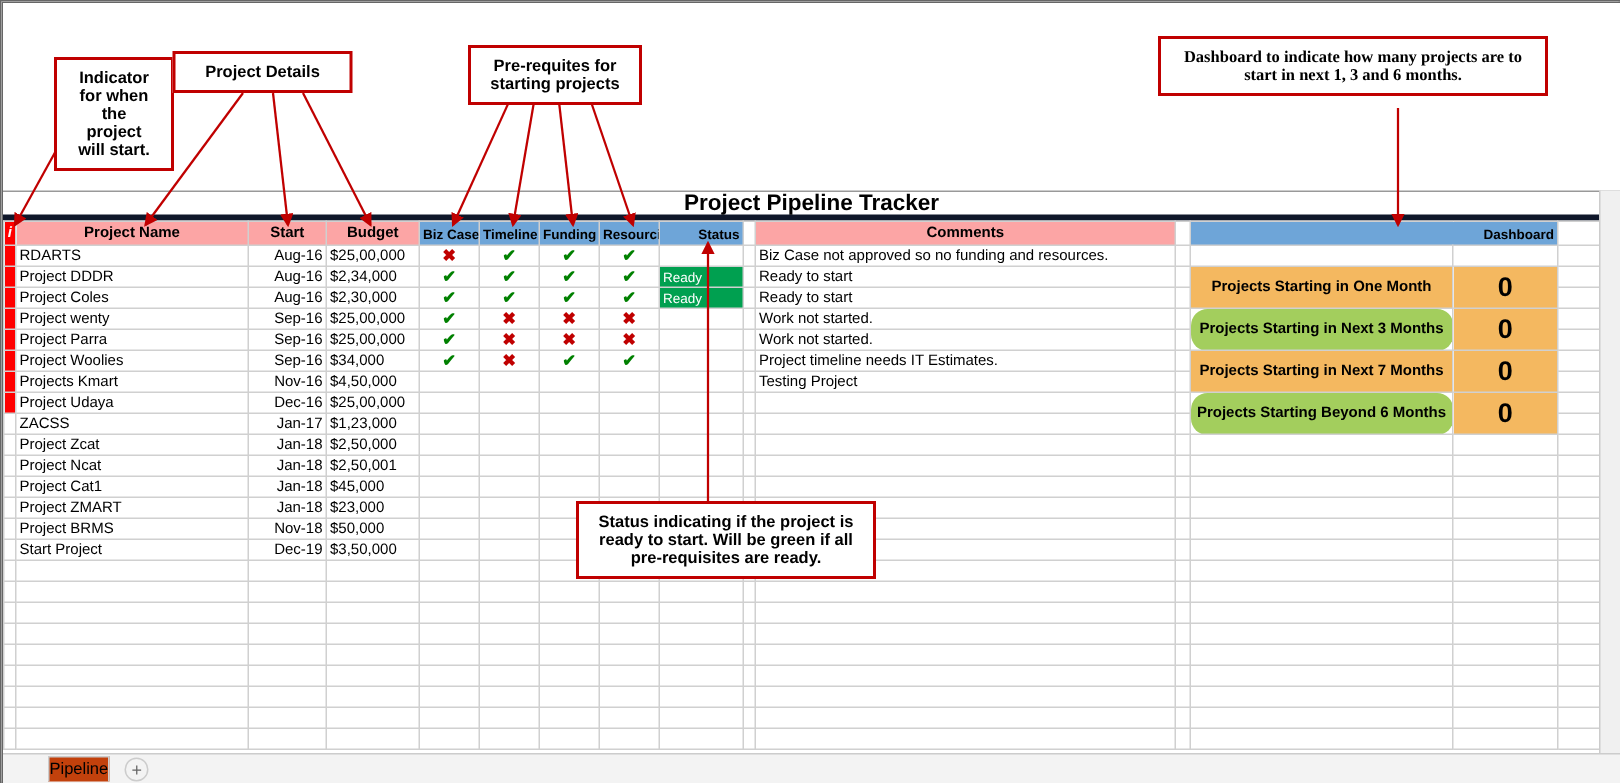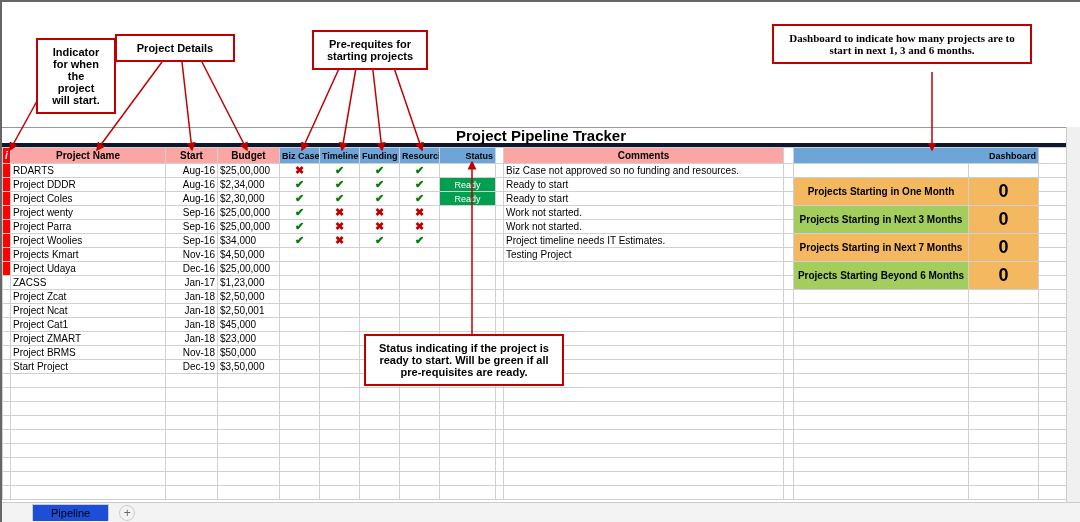--- a/index.html
+++ b/index.html
@@ -25,48 +25,48 @@
   .col-comments { width: 280px; }
   .col-gap2 { width: 10px; }
   .col-dash-label { width: 175px; }
   .col-dash-val { width: 70px; }
   
   .red-ind { background: #ff0000; }
   .num { text-align: left; }
   .center { text-align: right; }
   .tick { color: #008000; font-weight: bold; text-align: center; font-size: 11px; }
   .cross { color: #c00000; font-weight: bold; text-align: center; font-size: 11px; }
-  .ready { background: #00a050; color: #fff; text-align: center; font-size: 9px; margin-top: 28px; }
+  .ready { background: #00a050; color: #fff; text-align: left; font-size: 9px; margin-top: 28px; }
   
   .dash-orange { background: #f4b860; text-align: center; font-weight: bold; font-size: 10px; height: 28px; vertical-align: middle; }
-  .dash-green { background: #a3ce5d; text-align: center; font-weight: bold; font-size: 10px; height: 28px; vertical-align: middle; }
+  .dash-green { background: #a3ce5d; text-align: center; font-weight: bold; font-size: 10px; height: 28px; vertical-align: middle; border-radius: 11px; }
   .dash-val { background: #f4b860; text-align: center; font-weight: bold; font-size: 18px; vertical-align: middle; }
   
   
   .callout { position: absolute; background: #fff; border: 2px solid #c00000; padding: 6px 10px; font-size: 11px; font-weight: bold; text-align: center; font-family: "Comic Sans MS", Arial, sans-serif; z-index: 10; }
   
   
   .arrow-overlay { position: absolute; top: 0; left: 0; width: 1080px; height: 522px; pointer-events: none; z-index: 5; }
   .arrow-overlay line { stroke: #c00000; stroke-width: 1.5; }
   .arrow-overlay polygon { fill: #c00000; }
   
   .sheet-tabs { position: absolute; bottom: 0; left: 0; right: 0; height: 20px; background: #f3f3f3; border-top: 1px solid #ccc; display: flex; align-items: center; padding-left: 30px; }
-  .tab { background: #1d4ed8; border: 1px solid #ccc; border-bottom: none; padding: 2px 18px; font-size: 11px; margin-right: 4px; }
+  .tab { background: #c2410c; border: 1px solid #ccc; border-bottom: none; padding: 2px 0; font-size: 11px; margin-right: 4px; }
   .tab-add { width: 16px; height: 16px; border: 1px solid #ccc; border-radius: 50%; display: flex; align-items: center; justify-content: center; font-size: 12px; color: #666; margin-left: 6px; }
   
   .scrolly { position: absolute; right: 0; top: 125px; bottom: 20px; width: 14px; background: #f0f0f0; border-left: 1px solid #ccc; }
 </style>
 </head>
 <body>
 
 <div class="callout" style="top:36px; left:10px; width:80px;margin-left:24px;">Indicator for when the project will start.</div>
 <div class="callout" style="top:32px; left:113px; width:120px;">Project Details</div>
 <div class="callout" style="top:28px; left:310px; width:116px;">Pre-requites for starting projects</div>
 <div class="callout" style="top:22px; left:770px; width:260px;font-family:Liberation Serif, serif;">Dashboard to indicate how many projects are to start in next 1, 3 and 6 months.</div>
-<div class="callout" style="top:332px; left:362px; width:200px;">Status indicating if the project is ready to start. Will be green if all pre-requisites are ready.</div>
+<div class="callout" style="top:332px; left:382px; width:200px;">Status indicating if the project is ready to start. Will be green if all pre-requisites are ready.</div>
 
 <svg class="arrow-overlay">
   <defs>
     <marker id="ah" markerWidth="6" markerHeight="6" refX="5" refY="3" orient="auto">
       <polygon points="0 0, 6 3, 0 6"></polygon>
     </marker>
   </defs>
 
   <line x1="40" y1="90" x2="8" y2="148" marker-end="url(#ah)"></line>
 

